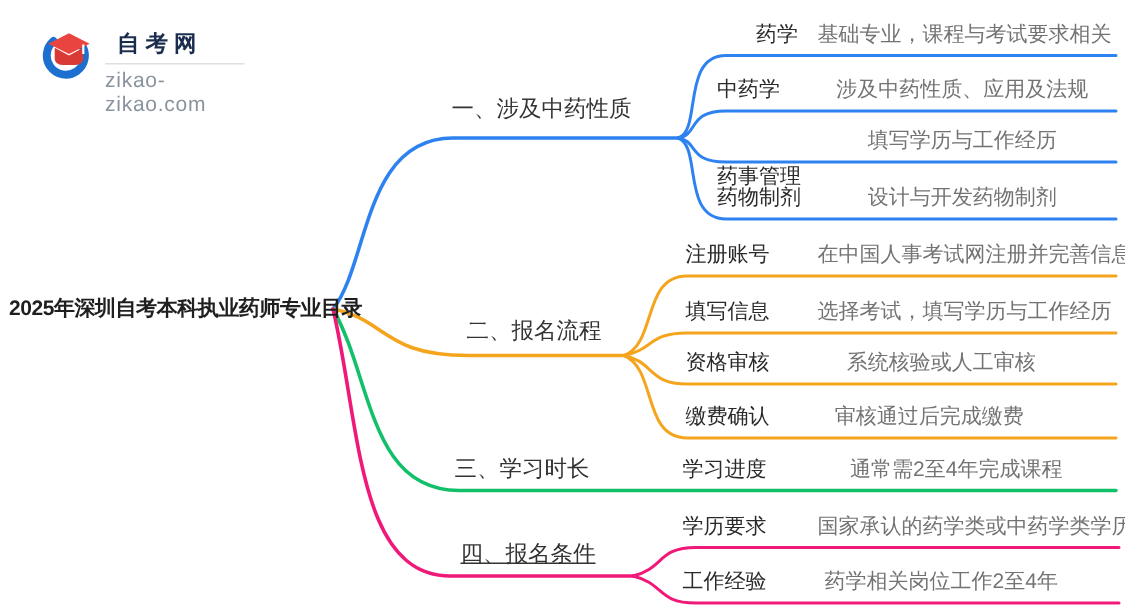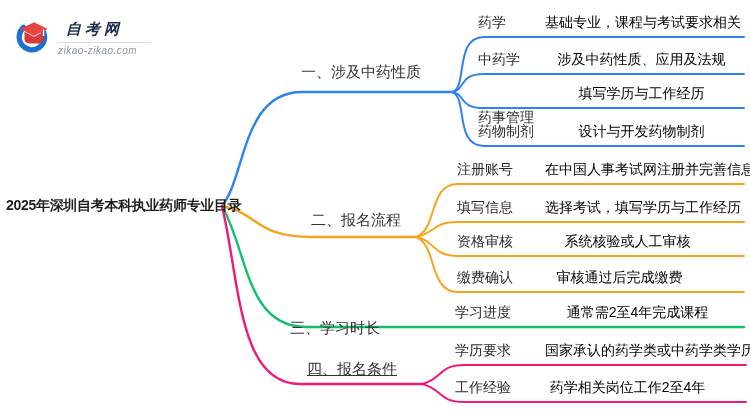--- a/index.html
+++ b/index.html
@@ -8,36 +8,36 @@
     background:#ffffff;
     font-family:"Liberation Sans","DejaVu Sans",sans-serif;
     position:relative;
     overflow:hidden;
   }
   .stage{position:absolute;left:0;top:0;width:750px;height:410px;}
   svg.links{position:absolute;left:0;top:0;z-index:0;}
   .txt{position:absolute;z-index:2;white-space:nowrap;color:#222;}
 
   
-  .logo{position:absolute;left:16px;top:16px;width:130px;height:42px;z-index:3;cursor:pointer;font-style:italic;}
+  .logo{position:absolute;left:28px;top:16px;width:130px;height:42px;z-index:3;cursor:pointer;}
   .logo-icon{position:absolute;left:0;top:2px;width:36px;height:36px;}
   .logo-title{position:absolute;left:50px;top:4px;font-size:15px;font-weight:bold;
               color:#1b2d4e;letter-spacing:4px;}
   .logo-divider{position:absolute;left:42px;top:26px;width:93px;height:1px;background:#dcdfe3;}
-  .logo-sub{position:absolute;left:42px;top:29px;font-size:10px;color:#8a949e;letter-spacing:0.5px;}
+  .logo-sub{position:absolute;left:42px;top:29px;font-size:14px;color:#8a949e;letter-spacing:0.5px;}
 
   
   .root-label{left:6px;top:197px;font-size:14px;font-weight:600;color:#1f1f1f;letter-spacing:-0.3px;}
 
   
   .branch-label{font-size:15px;color:#333;text-align:center;}
 
   
   .node-title{font-size:14px;color:#2a2a2a;}
-  .node-desc{font-size:14px;color:#000000;text-align:center;}
+  .node-desc{font-size:14px;color:#737373;text-align:center;}
 </style>
 </head>
 <body>
 
 <div class="stage">
 
   <svg class="links" width="750" height="410" viewBox="0 0 750 410">
 
     <path d="M 222 206 C 246 176 242 92 302 92 L 452 92" fill="none" stroke-width="2.4" stroke-linecap="round" stroke="#2e82f0"></path>
     <path d="M 452 92 C 468 88 454 37 484 37 L 744 37" fill="none" stroke-width="2" stroke-linecap="round" stroke="#2e82f0"></path>
@@ -67,24 +67,24 @@
     </svg>
     <div class="logo-title">自考网</div>
     <div class="logo-divider"></div>
     <div class="logo-sub">zikao-zikao.com</div>
   </div>
 
   <div class="txt root-label">2025年深圳自考本科执业药师专业目录</div>
 
   <div class="txt branch-label" style="left:270px;top:63px;width:182px;">一、涉及中药性质</div>
   <div class="txt branch-label" style="left:296px;top:211px;width:120px;">二、报名流程</div>
-  <div class="txt branch-label" style="left:272px;top:303px;width:126px;margin-top:16px;">三、学习时长</div>
+  <div class="txt branch-label" style="left:285px;top:303px;width:126px;">三、学习时长</div>
   <div class="txt branch-label" style="left:289px;top:360px;width:126px;text-decoration:underline;">四、报名条件</div>
 
-  <div class="txt node-title" style="left:478px;top:14px;">药学</div>
+  <div class="txt node-title" style="left:504px;top:14px;">药学</div>
   <div class="txt node-desc" style="left:545px;right:12px;top:14px;">基础专业，课程与考试要求相关</div>
 
   <div class="txt node-title" style="left:478px;top:51px;">中药学</div>
   <div class="txt node-desc" style="left:545px;right:12px;top:51px;">涉及中药性质、应用及法规</div>
 
   <div class="txt node-title" style="left:478px;top:85px;margin-top:24px;">药事管理</div>
   <div class="txt node-desc" style="left:545px;right:12px;top:85px;">填写学历与工作经历</div>
 
   <div class="txt node-title" style="left:478px;top:123px;">药物制剂</div>
   <div class="txt node-desc" style="left:545px;right:12px;top:123px;">设计与开发药物制剂</div>

